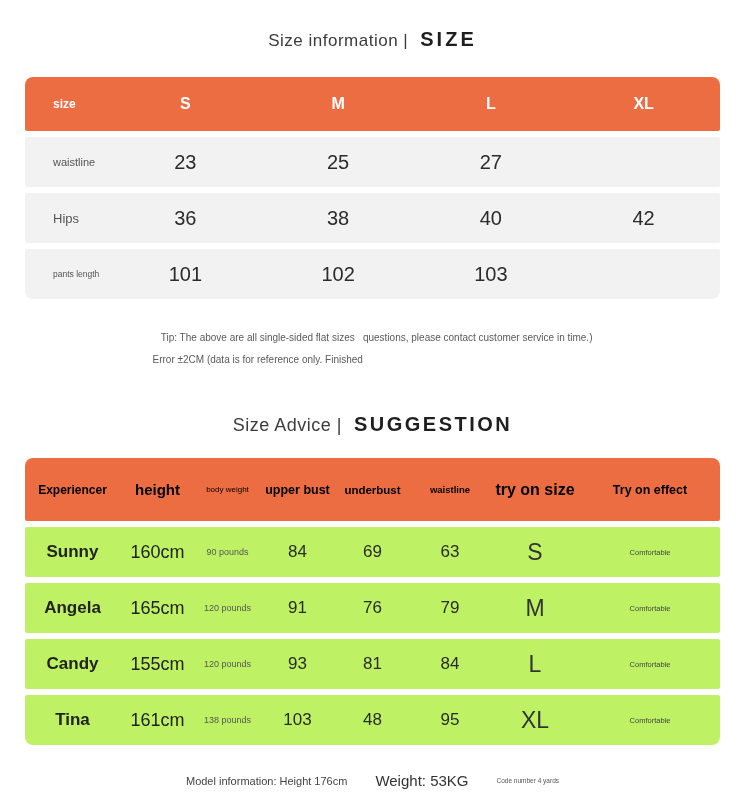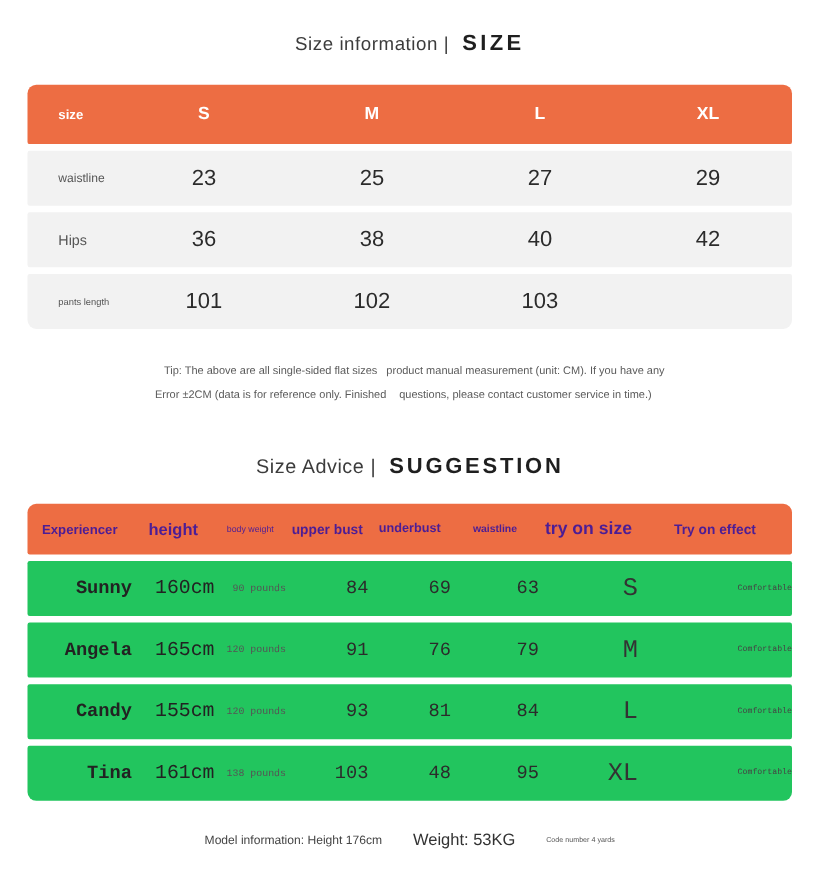--- a/index.html
+++ b/index.html
@@ -25,30 +25,30 @@
 
   .tip { display:flex; justify-content:center; margin-top:28px; }
   .tip .tip-col { font-size:10px; color:#5a5a5a; line-height:22px; text-align:center; }
 
   .advice-title { padding-top:42px; }
   .advice-title .t-normal { font-size:18px; }
   .advice-title .t-bold { letter-spacing:2.5px; }
 
   .advice-table { margin:22px 25px 0 25px; }
   .grid8 { display:grid; grid-template-columns:95px 75px 65px 75px 75px 80px 90px 1fr; align-items:center; }
-  .advice-table .thead { background:#ED6D43; height:46px; border-radius:8px 8px 2px 2px; color:#4c1d95; text-align:center; }
+  .advice-table .thead { background:#ED6D43; height:63px; border-radius:8px 8px 2px 2px; color:#000000; text-align:center; }
   .advice-table .thead .h0 { font-size:12px; font-weight:bold; }
   .advice-table .thead .h1 { font-size:15px; font-weight:bold; }
   .advice-table .thead .h2 { font-size:8px; }
   .advice-table .thead .h3 { font-size:12.5px; font-weight:bold; }
   .advice-table .thead .h4 { font-size:11.5px; font-weight:bold; }
   .advice-table .thead .h5 { font-size:9.5px; font-weight:bold; }
   .advice-table .thead .h6 { font-size:16px; font-weight:bold; }
   .advice-table .thead .h7 { font-size:12.5px; font-weight:bold; }
-  .advice-table .trow { background:#22c55e; height:50px; margin-top:6px; border-radius:2px; text-align:right;font-family:Liberation Mono, monospace; }
+  .advice-table .trow { background:#bef264; height:50px; margin-top:6px; border-radius:2px; text-align:center; }
   .advice-table .trow:last-child { border-radius:2px 2px 8px 8px; }
   .advice-table .trow .name { font-size:17px; font-weight:bold; color:#222; }
   .advice-table .trow .hgt { font-size:18px; color:#222; }
   .advice-table .trow .wgt { font-size:9px; color:#555; }
   .advice-table .trow .num { font-size:17px; color:#2b2b2b; }
   .advice-table .trow .size-letter { font-size:23px; color:#333; }
   .advice-table .trow .effect { font-size:7.5px; color:#444; }
 
   .footer { display:flex; justify-content:center; align-items:center; gap:28px; margin-top:27px; }
   .footer .f-model { font-size:11px; color:#444; }
@@ -68,21 +68,20 @@
     <div class="col">S</div>
     <div class="col">M</div>
     <div class="col">L</div>
     <div class="col">XL</div>
   </div>
   <div class="trow grid5 r-waist">
     <div class="rlabel">waistline</div>
     <div class="val">23</div>
     <div class="val">25</div>
     <div class="val">27</div>
-    <div class="val">29</div>
   </div>
   <div class="trow grid5 r-hips">
     <div class="rlabel">Hips</div>
     <div class="val">36</div>
     <div class="val">38</div>
     <div class="val">40</div>
     <div class="val">42</div>
   </div>
   <div class="trow grid5 r-pants">
     <div class="rlabel">pants length</div>
@@ -91,21 +90,20 @@
     <div class="val">103</div>
   </div>
 </div>
 
 <div class="tip">
   <div class="tip-col">
     <div>Tip: The above are all single-sided flat sizes</div>
     <div>Error ±2CM (data is for reference only. Finished</div>
   </div>
   <div class="tip-col">
-    <div>product manual measurement (unit: CM). If you have any</div>
     <div>questions, please contact customer service in time.)</div>
   </div>
 </div>
 
 <div class="section-title advice-title">
   <span class="t-normal">Size Advice |</span><span class="t-bold">SUGGESTION</span>
 </div>
 
 <div class="advice-table">
   <div class="thead grid8">

